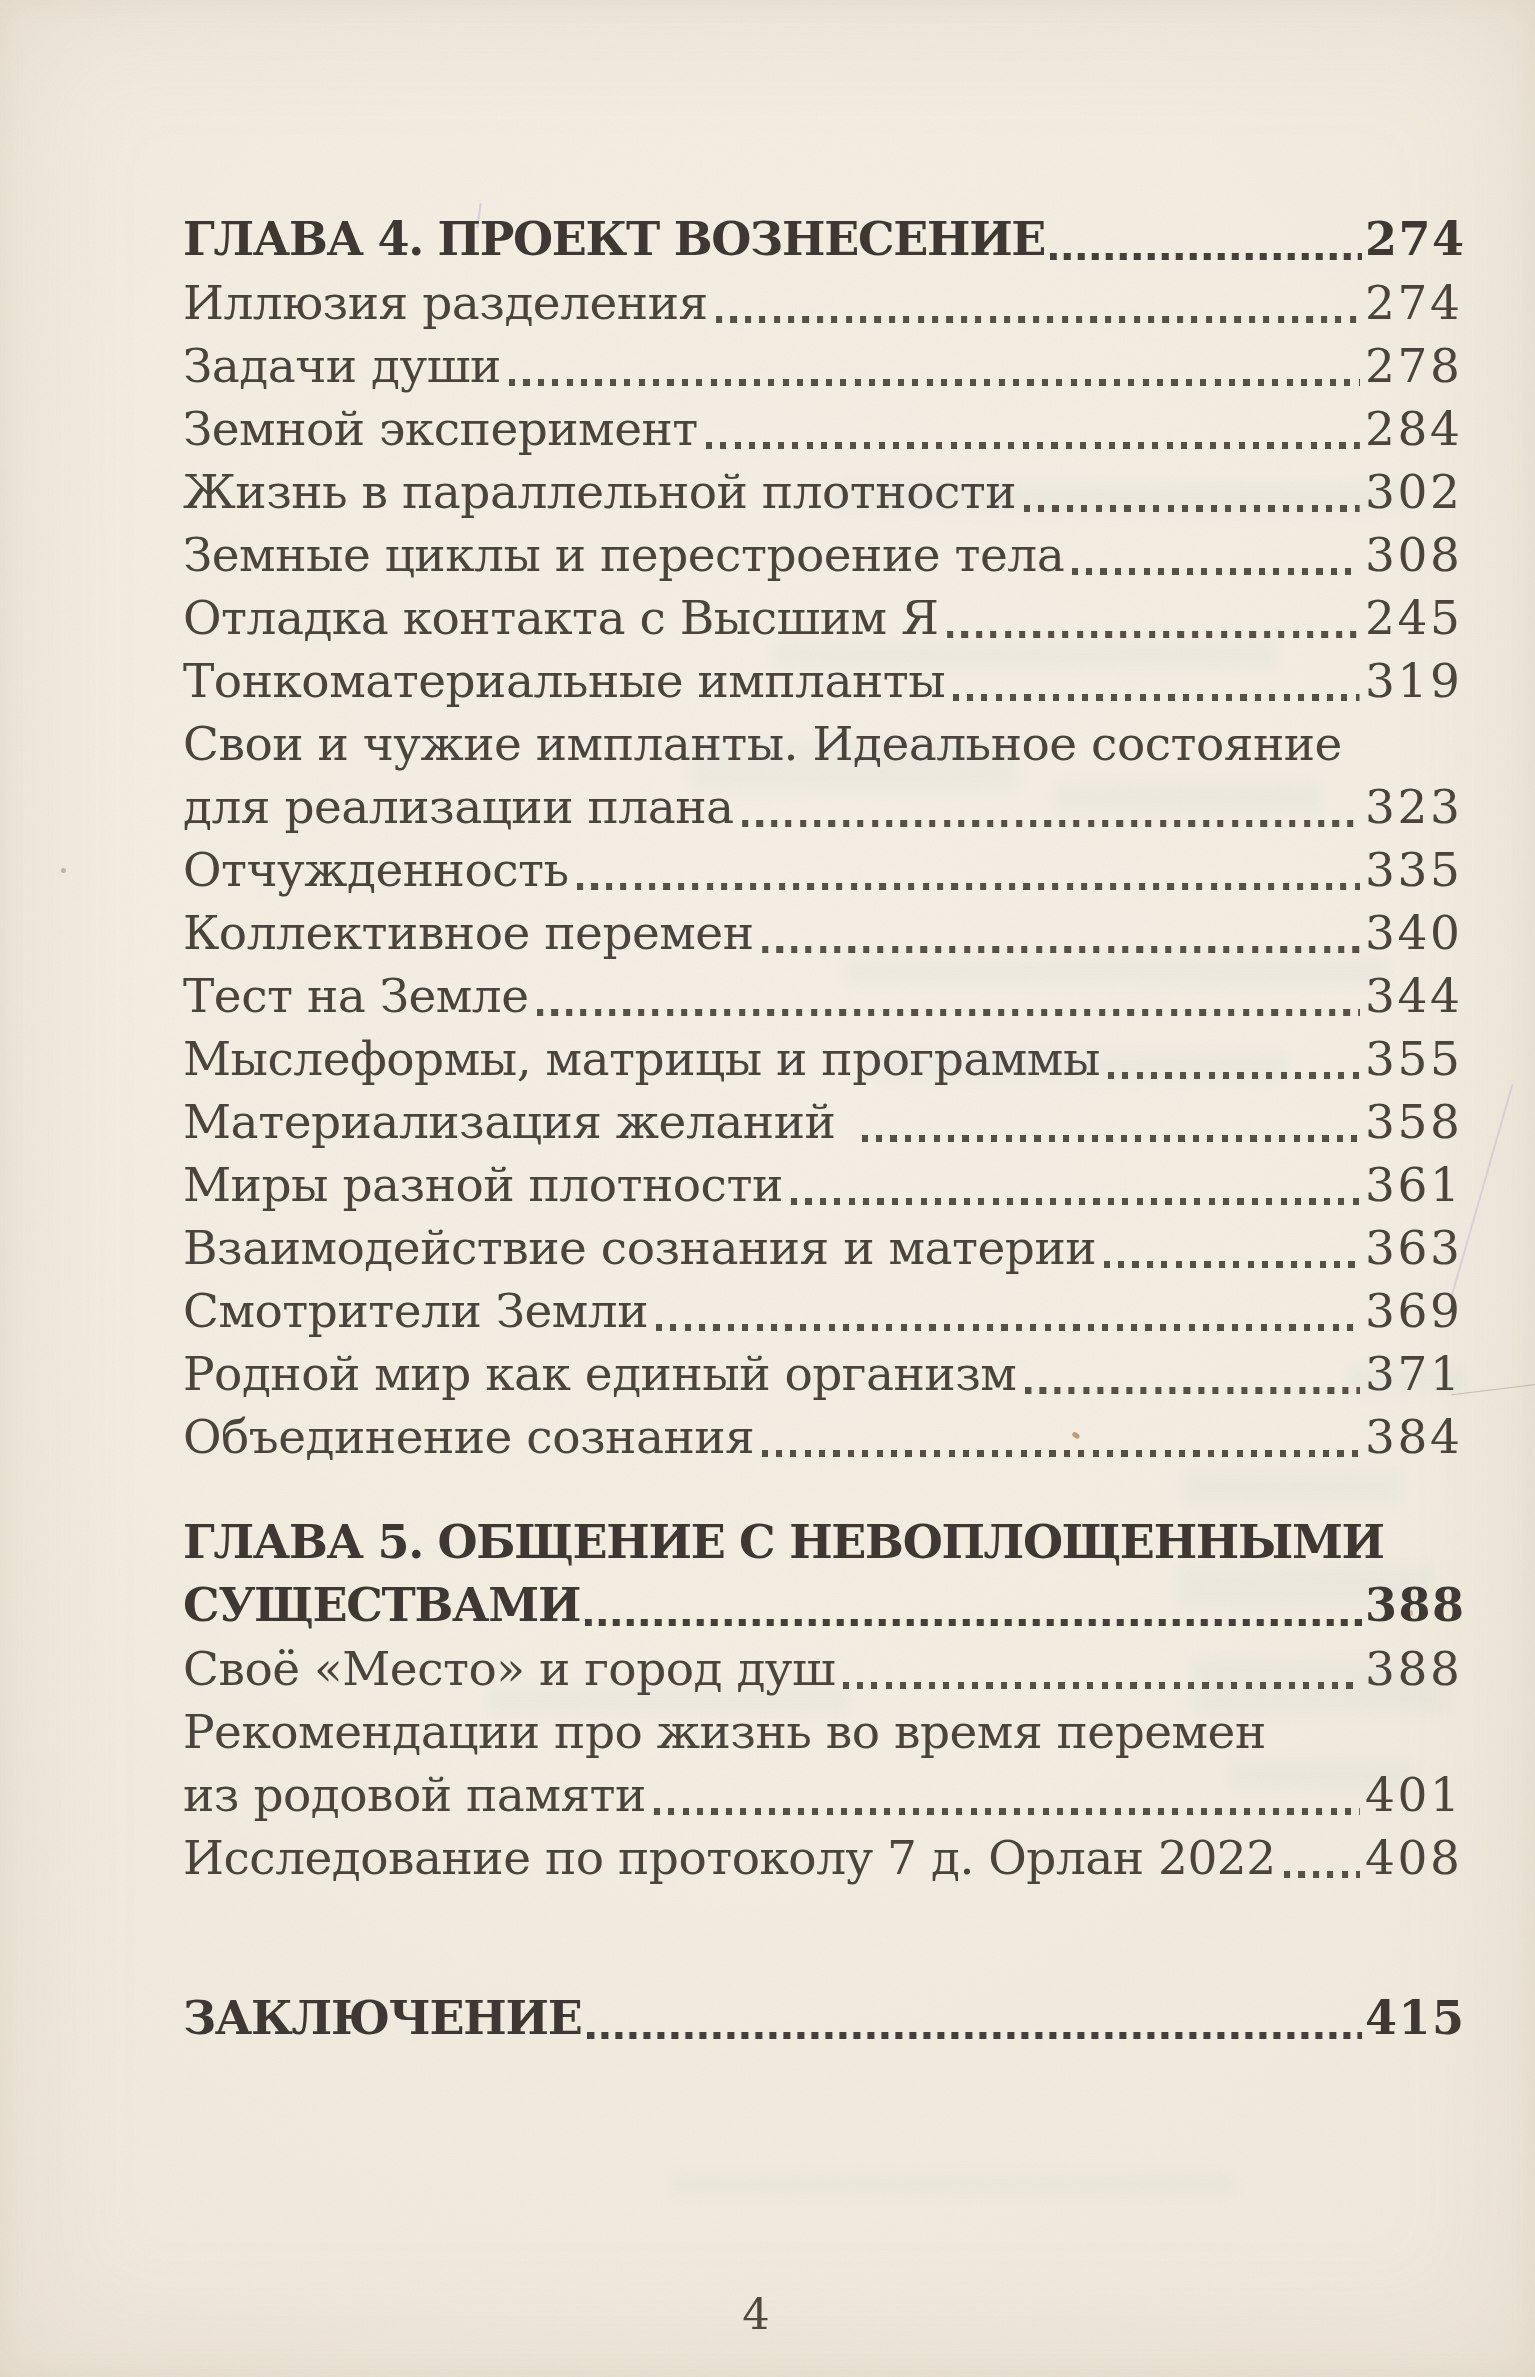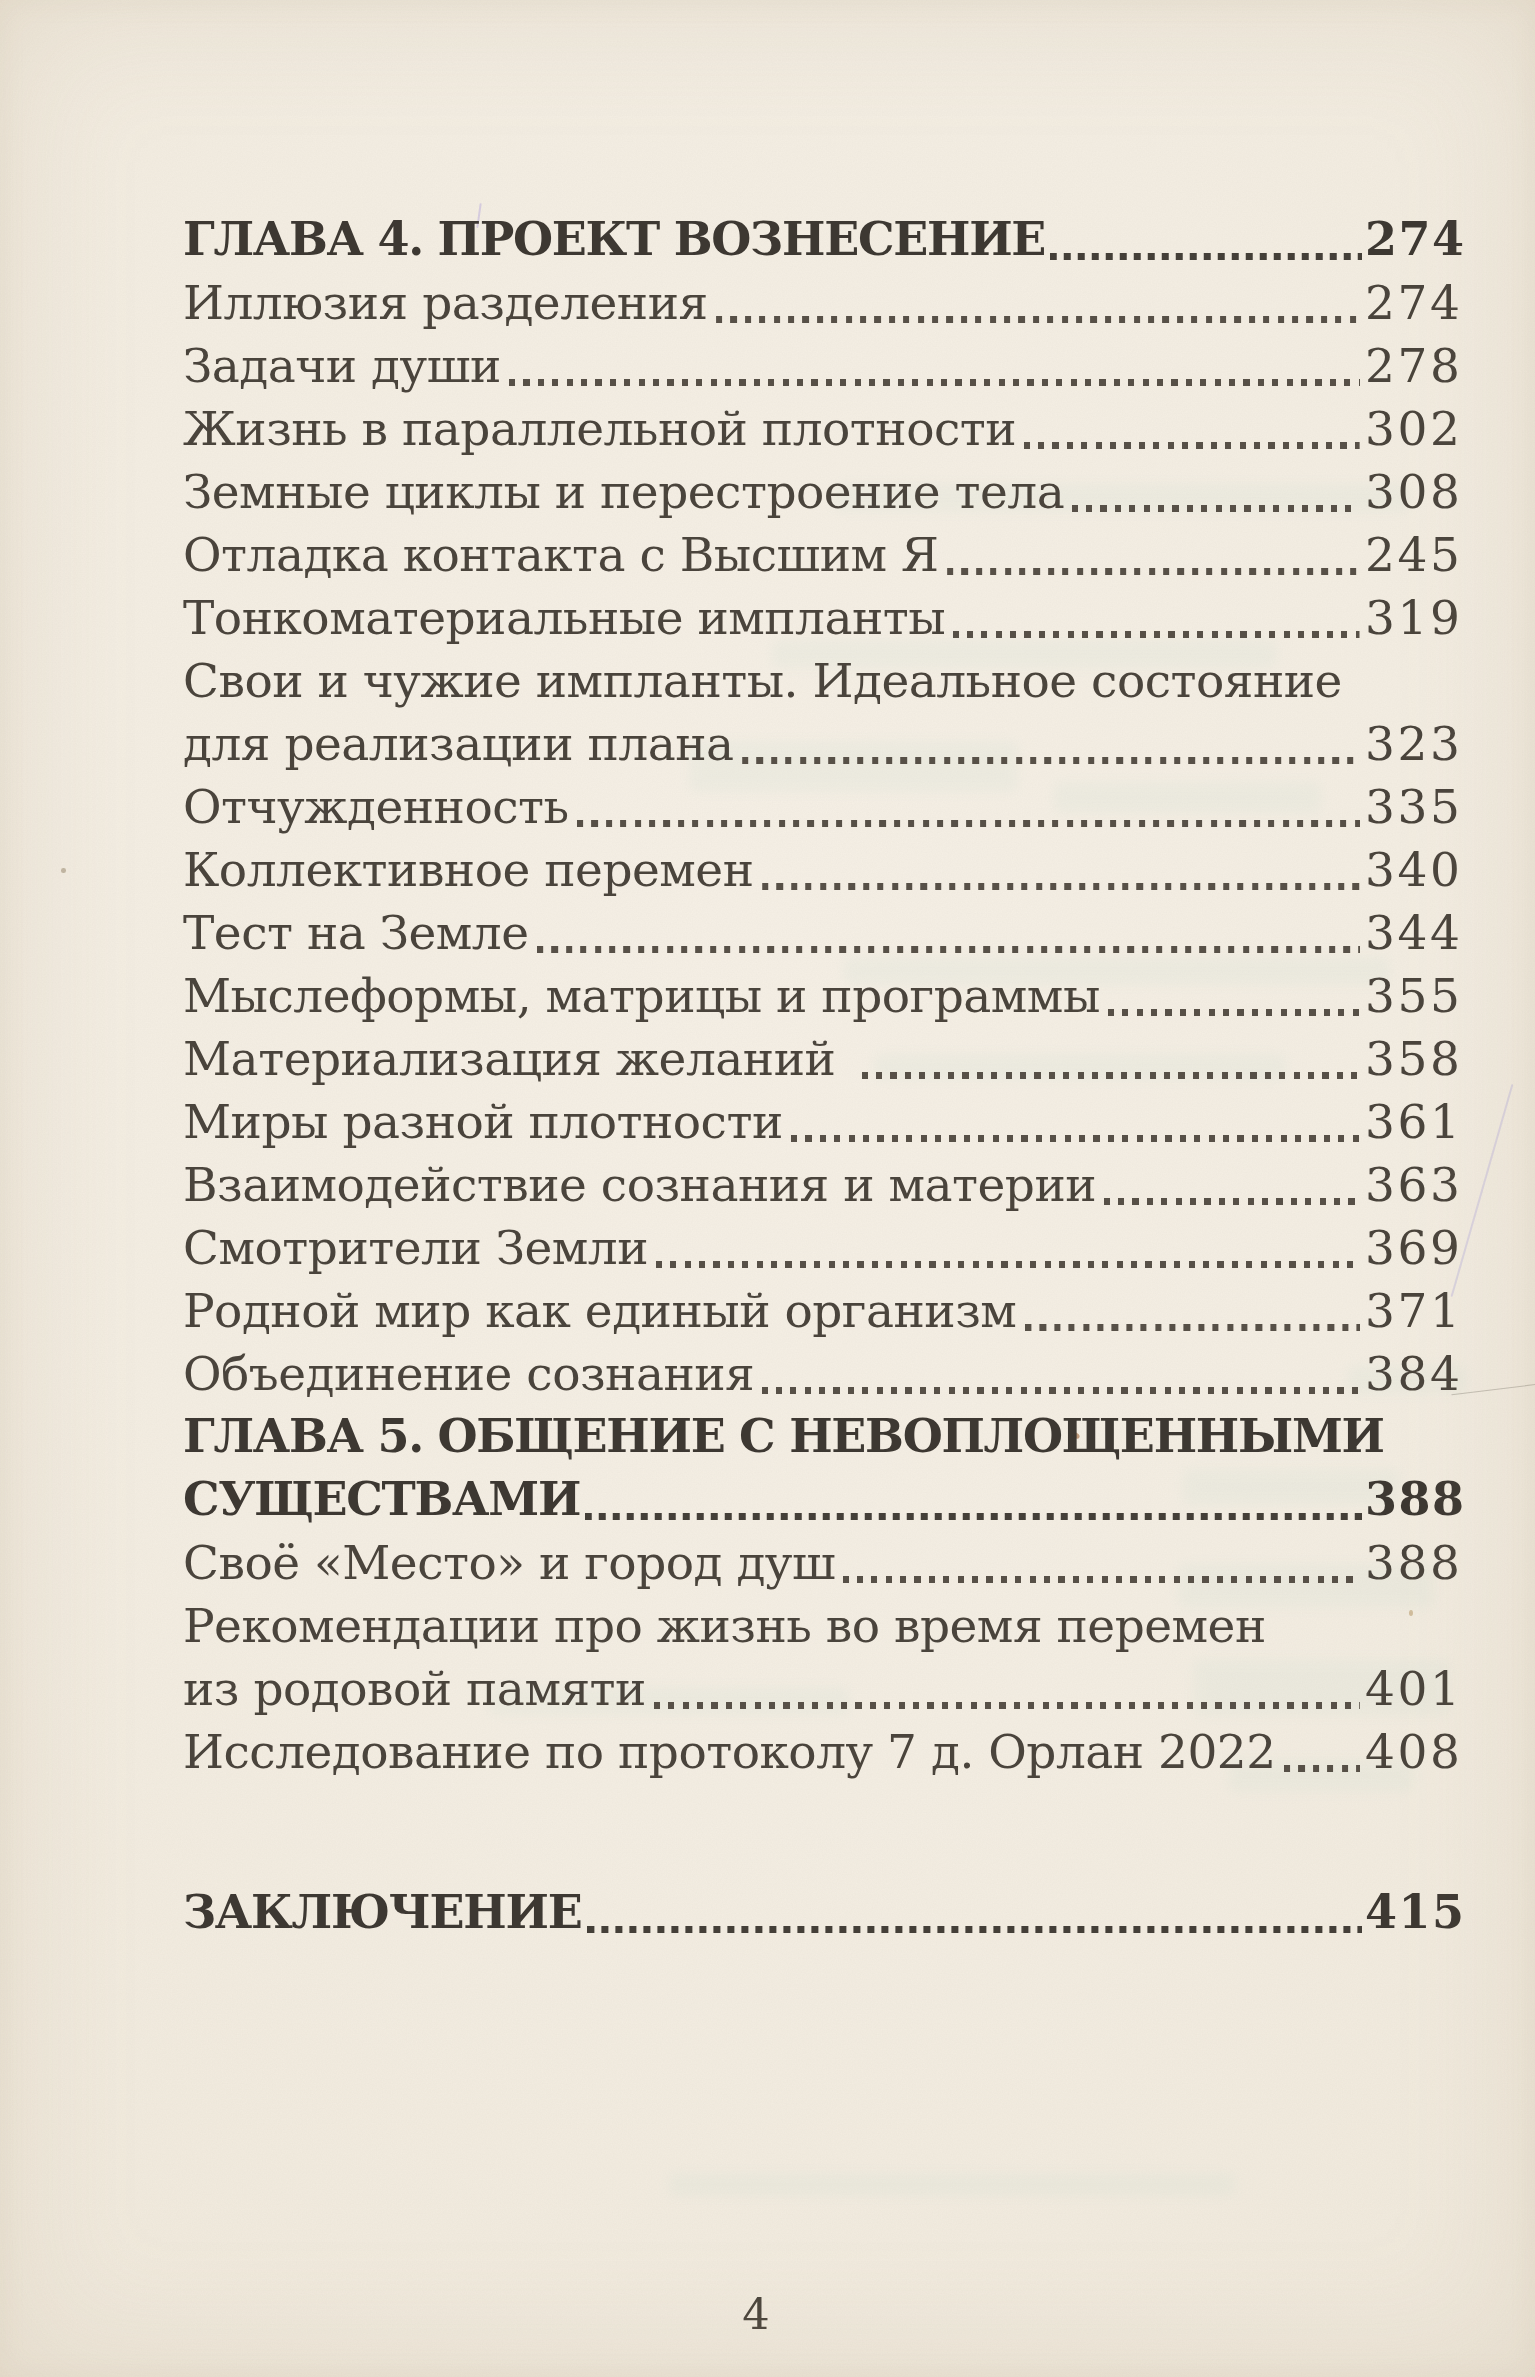--- a/index.html
+++ b/index.html
@@ -161,20 +161,25 @@
         <span class="txt">Иллюзия разделения</span>
         <span class="dots"></span>
         <span class="num">274</span>
       </div>
       <div class="toc-row">
         <span class="txt">Задачи души</span>
         <span class="dots"></span>
         <span class="num">278</span>
       </div>
       <div class="toc-row">
+        <span class="txt">Земной эксперимент</span>
+        <span class="dots"></span>
+        <span class="num">284</span>
+      </div>
+      <div class="toc-row">
         <span class="txt">Жизнь в параллельной плотности</span>
         <span class="dots"></span>
         <span class="num">302</span>
       </div>
       <div class="toc-row">
         <span class="txt">Земные циклы и перестроение тела</span>
         <span class="dots"></span>
         <span class="num">308</span>
       </div>
       <div class="toc-row">
@@ -238,21 +243,21 @@
       <div class="toc-row">
         <span class="txt">Родной мир как единый организм</span>
         <span class="dots"></span>
         <span class="num">371</span>
       </div>
       <div class="toc-row">
         <span class="txt">Объединение сознания</span>
         <span class="dots"></span>
         <span class="num">384</span>
       </div>
-      <div class="toc-row chapter" style="">
+      <div class="toc-row chapter" style="margin-top: 43px;">
         <span class="txt">ГЛАВА 5. ОБЩЕНИЕ С НЕВОПЛОЩЕННЫМИ</span>
       </div>
       <div class="toc-row chapter">
         <span class="txt">СУЩЕСТВАМИ</span>
         <span class="dots"></span>
         <span class="num">388</span>
       </div>
       <div class="toc-row">
         <span class="txt">Своё «Место» и город душ</span>
         <span class="dots"></span>

